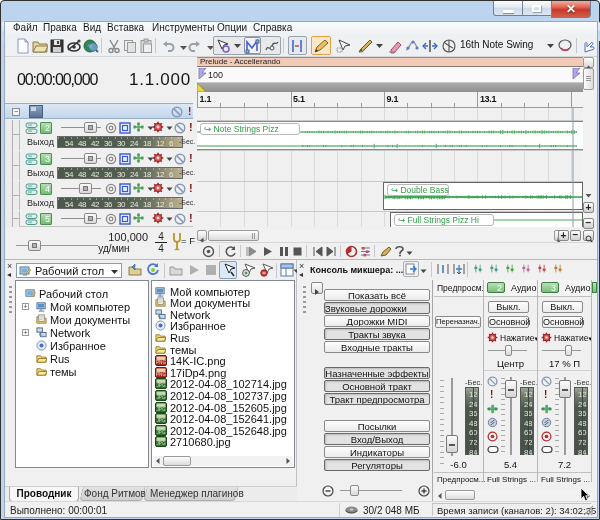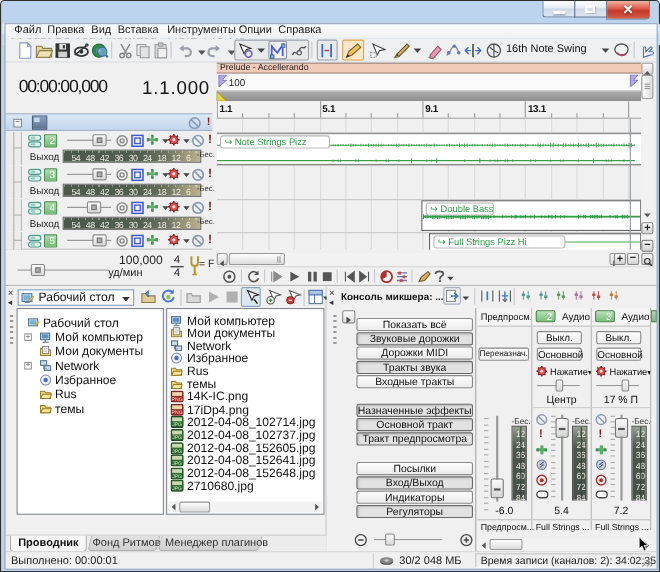--- a/index.html
+++ b/index.html
@@ -565,21 +565,21 @@
           <path d="M188.0 86.8V91.2M189.6 87.7V90.3M191.2 87.3V90.7M192.8 87.5V90.5M194.4 87.8V90.2M196.0 86.9V91.1M197.6 87.0V91.0M199.2 87.5V90.5M200.8 86.9V91.1M202.4 87.1V90.9M204.0 87.3V90.7M205.6 87.8V90.2M207.2 87.7V90.3M208.8 86.7V91.3M210.4 86.7V91.3M212.0 87.1V90.9M213.6 86.8V91.2M215.2 87.1V90.9M216.8 87.6V90.4M218.4 87.6V90.4M220.0 87.4V90.6M221.6 86.7V91.3M223.2 86.8V91.2M224.8 86.8V91.2M226.4 86.7V91.3M228.0 87.5V90.5M229.6 87.5V90.5M231.2 87.7V90.3M232.8 86.9V91.1M234.4 86.7V91.3M236.0 87.3V90.7M237.6 87.1V90.9M239.2 87.6V90.4M240.8 86.7V91.3M242.4 86.8V91.2M244.0 86.6V91.4M245.6 86.8V91.2M247.2 86.7V91.3M248.8 87.8V90.2M250.4 88.4V89.6M252.0 87.5V90.5M253.6 88.4V89.6M255.2 88.4V89.6M256.8 88.4V89.6M258.4 88.4V89.6M260.0 87.6V90.4M261.6 88.4V89.6M263.2 88.0V90.0M264.8 88.4V89.6M266.4 88.4V89.6M268.0 87.7V90.3M269.6 88.4V89.6M271.2 87.2V90.8M272.8 87.5V90.5M274.4 88.4V89.6M276.0 87.7V90.3M277.6 88.1V89.9M279.2 87.8V90.2M280.8 87.5V90.5M282.4 88.4V89.6M284.0 88.4V89.6M285.6 87.6V90.4M287.2 88.4V89.6M288.8 87.3V90.7M290.4 88.4V89.6M292.0 88.4V89.6M293.6 88.4V89.6M295.2 87.9V90.1M296.8 88.4V89.6M298.4 87.8V90.2M300.0 88.4V89.6M301.6 87.6V90.4M303.2 88.0V90.0M304.8 87.2V90.8M306.4 88.4V89.6M308.0 87.5V90.5M309.6 88.4V89.6M311.2 88.4V89.6M312.8 87.4V90.6M314.4 88.4V89.6M316.0 87.6V90.4M317.6 88.4V89.6M319.2 88.2V89.8M320.8 88.4V89.6M322.4 88.4V89.6M324.0 88.4V89.6M325.6 88.4V89.6M327.2 88.4V89.6M328.8 87.4V90.6M330.4 88.0V90.0M332.0 88.4V89.6M333.6 87.5V90.5M335.2 87.5V90.5M336.8 88.4V89.6M338.4 88.4V89.6M340.0 87.5V90.5M341.6 87.5V90.5M343.2 87.3V90.7M344.8 87.3V90.7M346.4 87.5V90.5M348.0 87.9V90.1M349.6 87.3V90.7M351.2 88.4V89.6M352.8 88.4V89.6M354.4 88.4V89.6M356.0 88.4V89.6M357.6 87.5V90.5M359.2 88.4V89.6M360.8 88.2V89.8M362.4 87.6V90.4M364.0 87.3V90.7M365.6 88.4V89.6M367.2 88.4V89.6M368.8 87.2V90.8M370.4 87.2V90.8M372.0 87.7V90.3M373.6 87.2V90.8M375.2 88.4V89.6" stroke="#2f9e45" stroke-width="1"></path>
           <path d="M290 112H385" stroke="#4aa85a" stroke-width="1"></path>
           <path d="M376 0V119" stroke="#8a98a8" stroke-width="1"></path>
         </svg>
 <div class="abs" style="left:3px;top:15px;width:100px;height:12px;background:#fff;border:1px solid #b8b8b8;border-radius:3px;">
           <span style="position:absolute;left:3px;top:0px;font-size:8.5px;color:#2f9e45;white-space:nowrap">↪ Note Strings Pizz</span>
         </div>
 <div class="abs" style="left:190px;top:76px;width:62px;height:12px;background:#fff;border:1px solid #b8b8b8;border-radius:3px;">
           <span style="position:absolute;left:3px;top:0px;font-size:8.5px;color:#2f9e45;white-space:nowrap">↪ Double Bass</span>
         </div>
-<div class="abs" style="left:197px;top:106px;width:120px;height:12px;background:#fff;border:1px solid #b8b8b8;border-radius:3px;">
+<div class="abs" style="left:197px;top:106px;width:100px;height:12px;background:#fff;border:1px solid #b8b8b8;border-radius:3px;">
           <span style="position:absolute;left:3px;top:0px;font-size:8.5px;color:#2f9e45;white-space:nowrap">↪ Full Strings Pizz Hi</span>
         </div>
 </div>
 <div class="abs" style="left:578px;top:0px;width:11px;height:185px;background:#f2f2f2">
 <div class="abs" style="left:0;top:0;width:11px;height:11px;background:linear-gradient(#fdfdfd,#d8d8d8);border:1px solid #9a9a9a;border-radius:2px"><svg width="9" height="9" viewBox="0 0 9 9">
             <path d="M1.5 6l3-3.5L7.5 6z" fill="#555"></path>
           </svg></div>
 <div class="abs" style="left:0;top:11px;width:11px;height:22px;background:linear-gradient(90deg,#fdfdfd,#dcdcdc);border:1px solid #9a9a9a;border-radius:2px">
           <div style="position:absolute;left:2px;top:7px;width:5px;height:1px;background:#999;box-shadow:0 2px 0 #999,0 4px 0 #999"></div>
         </div>
@@ -912,21 +912,21 @@
         </svg>
 <svg class="abs" style="left:255px;top:3px" width="12" height="12" viewBox="0 0 14 14">
           <path d="M4.5 2v9M9.5 2v9" stroke="#c07a3a" stroke-width="1"></path>
           <rect x="2.8" y="4.5" width="3.4" height="2.6" fill="#c07a3a"></rect>
           <rect x="7.8" y="6.5" width="3.4" height="2.6" fill="#c07a3a"></rect>
         </svg>
 <div class="abs" style="left:14px;top:22px;width:12px;height:12px;background:linear-gradient(#fdfdfd,#e0e0e0);border:1px solid #888;border-radius:2px"><svg width="8" height="8" viewBox="0 0 8 8" style="margin:1px">
             <path d="M2 1l4 3-4 3z" fill="#444"></path>
           </svg></div>
 <div class="abs" style="left:27px;top:29px;width:106px;height:12px;background:linear-gradient(#fdfdfd,#ebebeb);border:1px solid #8a8a8a;border-radius:2px;font-size:9.5px;color:#111;text-align:center;line-height:11px;white-space:nowrap;overflow:hidden">Показать всё</div>
-<div class="abs" style="left:27px;top:42px;width:106px;height:12px;background:#e2e2e2;border:1px solid #6a6a6a;box-shadow:inset 1px 1px 2px rgba(0,0,0,.18);border-radius:2px;font-size:9.5px;color:#111;text-align:center;line-height:11px;white-space:nowrap;overflow:hidden">Звуковые дорожки</div>
+<div class="abs" style="left:27px;top:42px;width:106px;height:12px;background:#e2e2e2;border:1px solid #6a6a6a;box-shadow:inset 1px 1px 2px rgba(0,0,0,.18);border-radius:2px;font-size:9.5px;color:#111;line-height:11px;white-space:nowrap;overflow:hidden">Звуковые дорожки</div>
 <div class="abs" style="left:27px;top:55px;width:106px;height:12px;background:linear-gradient(#fdfdfd,#ebebeb);border:1px solid #8a8a8a;border-radius:2px;font-size:9.5px;color:#111;text-align:center;line-height:11px;white-space:nowrap;overflow:hidden">Дорожки MIDI</div>
 <div class="abs" style="left:27px;top:68px;width:106px;height:12px;background:#e2e2e2;border:1px solid #6a6a6a;box-shadow:inset 1px 1px 2px rgba(0,0,0,.18);border-radius:2px;font-size:9.5px;color:#111;text-align:center;line-height:11px;white-space:nowrap;overflow:hidden">Тракты звука</div>
 <div class="abs" style="left:27px;top:81px;width:106px;height:12px;background:linear-gradient(#fdfdfd,#ebebeb);border:1px solid #8a8a8a;border-radius:2px;font-size:9.5px;color:#111;text-align:center;line-height:11px;white-space:nowrap;overflow:hidden">Входные тракты</div>
 <div class="abs" style="left:27px;top:107px;width:106px;height:12px;background:#e2e2e2;border:1px solid #6a6a6a;box-shadow:inset 1px 1px 2px rgba(0,0,0,.18);border-radius:2px;font-size:9.5px;color:#111;text-align:center;line-height:11px;white-space:nowrap;overflow:hidden">Назначенные эффекты</div>
 <div class="abs" style="left:27px;top:120px;width:106px;height:12px;background:#e2e2e2;border:1px solid #6a6a6a;box-shadow:inset 1px 1px 2px rgba(0,0,0,.18);border-radius:2px;font-size:9.5px;color:#111;text-align:center;line-height:11px;white-space:nowrap;overflow:hidden">Основной тракт</div>
 <div class="abs" style="left:27px;top:133px;width:106px;height:12px;background:#e2e2e2;border:1px solid #6a6a6a;box-shadow:inset 1px 1px 2px rgba(0,0,0,.18);border-radius:2px;font-size:9.5px;color:#111;text-align:center;line-height:11px;white-space:nowrap;overflow:hidden">Тракт предпросмотра</div>
 <div class="abs" style="left:27px;top:160px;width:106px;height:12px;background:linear-gradient(#fdfdfd,#ebebeb);border:1px solid #8a8a8a;border-radius:2px;font-size:9.5px;color:#111;text-align:center;line-height:11px;white-space:nowrap;overflow:hidden">Посылки</div>
 <div class="abs" style="left:27px;top:173px;width:106px;height:12px;background:#e2e2e2;border:1px solid #6a6a6a;box-shadow:inset 1px 1px 2px rgba(0,0,0,.18);border-radius:2px;font-size:9.5px;color:#111;text-align:center;line-height:11px;white-space:nowrap;overflow:hidden">Вход/Выход</div>
 <div class="abs" style="left:27px;top:186px;width:106px;height:12px;background:linear-gradient(#fdfdfd,#ebebeb);border:1px solid #8a8a8a;border-radius:2px;font-size:9.5px;color:#111;text-align:center;line-height:11px;white-space:nowrap;overflow:hidden">Индикаторы</div>
 <div class="abs" style="left:27px;top:199px;width:106px;height:12px;background:#e2e2e2;border:1px solid #6a6a6a;box-shadow:inset 1px 1px 2px rgba(0,0,0,.18);border-radius:2px;font-size:9.5px;color:#111;text-align:center;line-height:11px;white-space:nowrap;overflow:hidden">Регуляторы</div>

